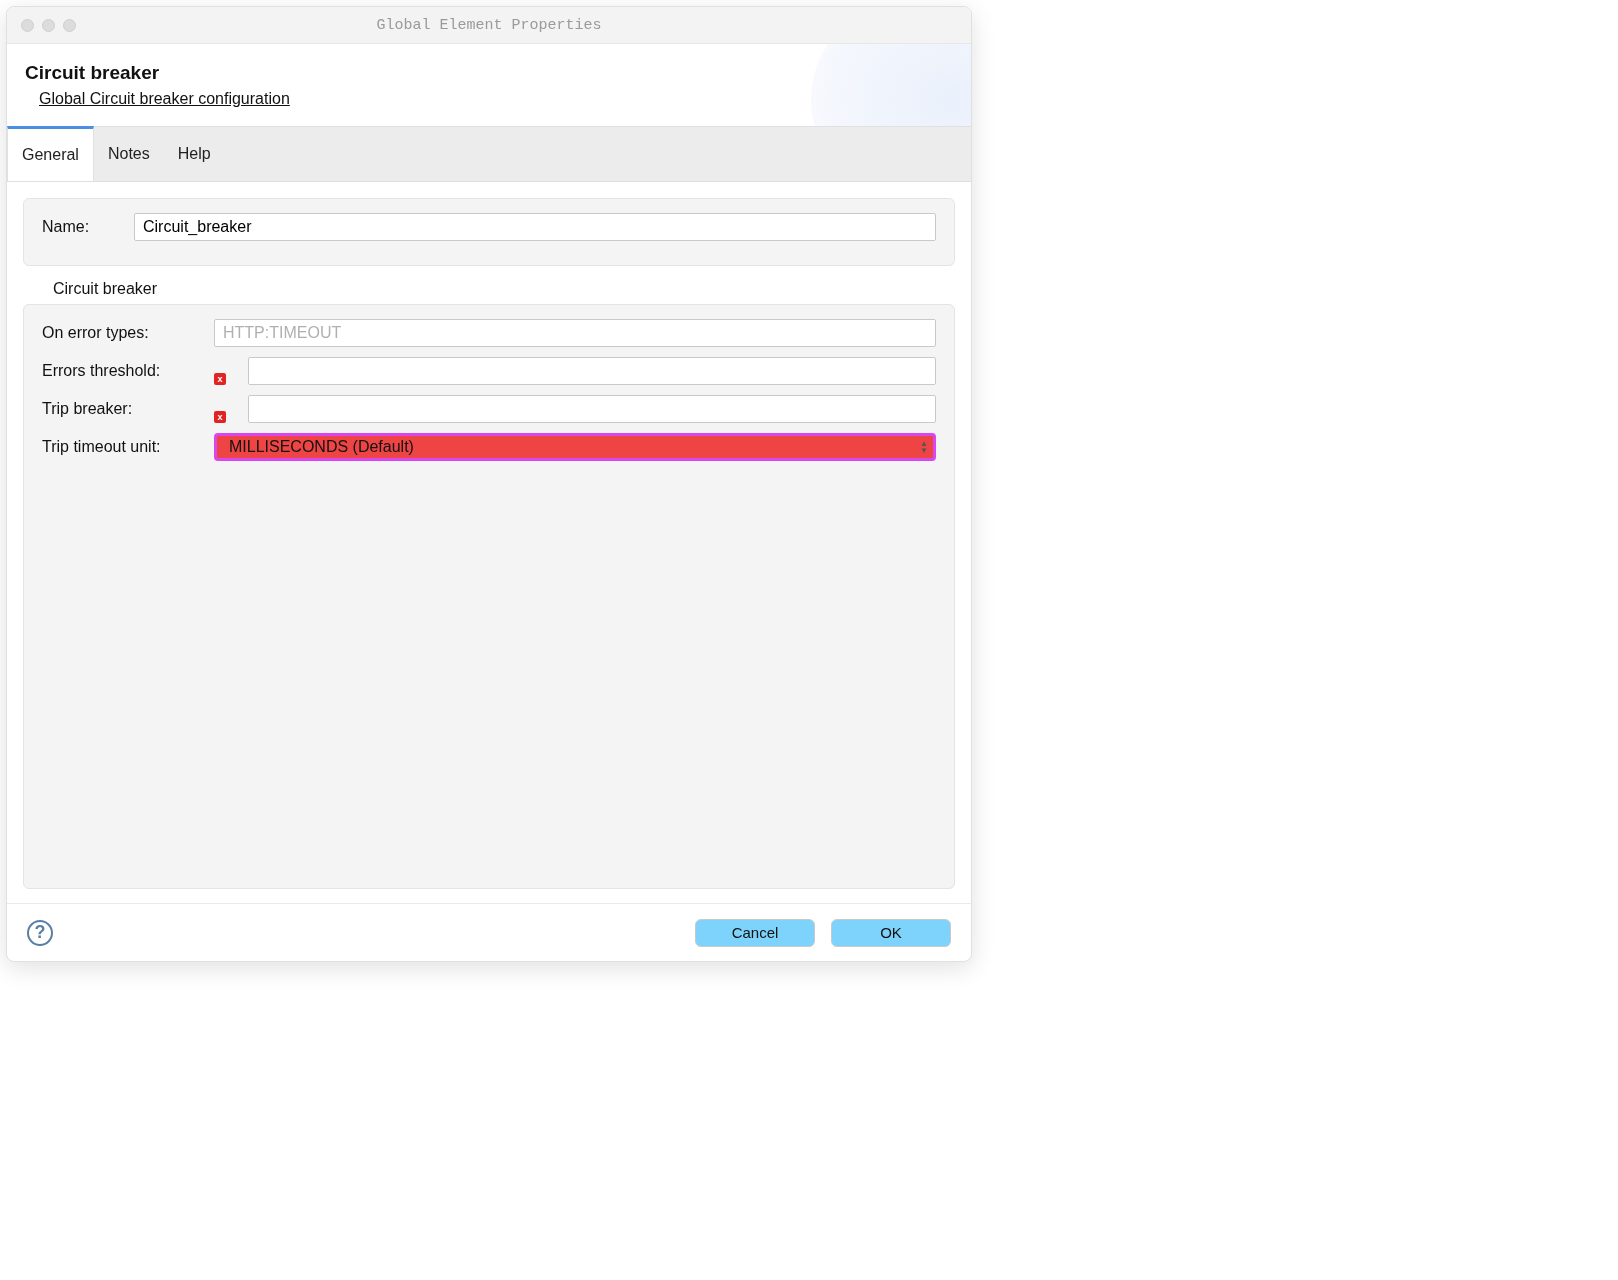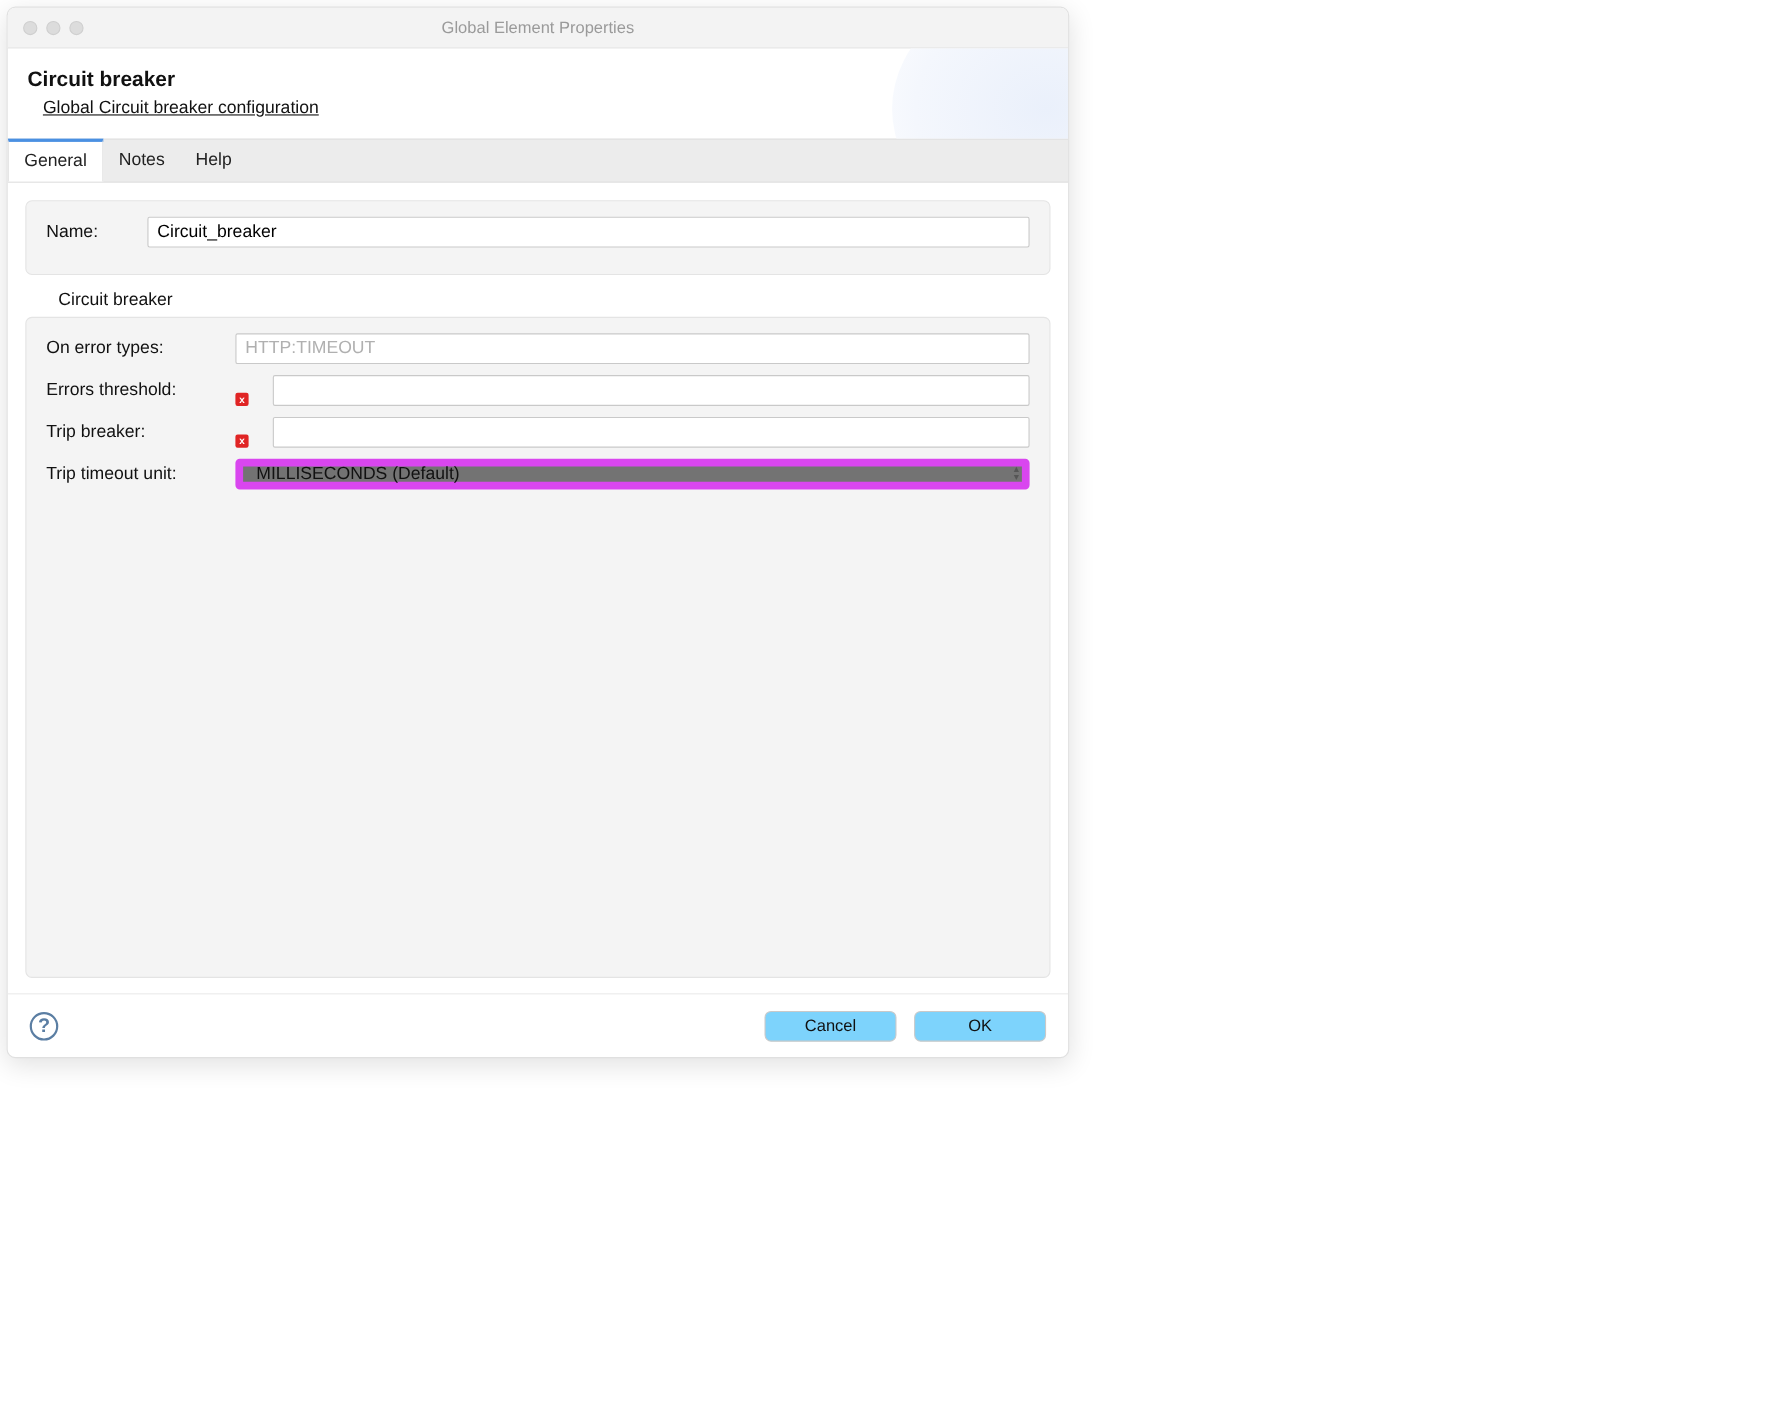--- a/index.html
+++ b/index.html
@@ -23,20 +23,21 @@
     overflow: hidden;
     margin: 6px;
   }
   .titlebar {
     height: 37px;
     background: #f3f3f3;
     border-bottom: 1px solid #e6e6e6;
     display: flex;
     align-items: center;
     position: relative;
+    font-family: Liberation Mono, monospace;
   }
   .traffic-lights {
     display: flex;
     gap: 8px;
     padding-left: 14px;
   }
   .tl-btn {
     width: 13px;
     height: 13px;
     border-radius: 50%;
@@ -80,21 +81,21 @@
     color: #111;
     position: relative;
     z-index: 1;
     text-decoration: underline;
   }
   .tabs {
     display: flex;
     background: #ececec;
     border-top: 1px solid #e0e0e0;
     border-bottom: 1px solid #e0e0e0;
-    height: 40px;
+    height: 56px;
   }
   .tab {
     padding: 0 14px;
     display: flex;
     align-items: center;
     font-size: 16px;
     color: #222;
     cursor: pointer;
   }
   .tab.active {
@@ -165,22 +166,22 @@
     margin-bottom: 0px;
     flex-shrink: 0;
   }
   .select-wrap {
     flex: 1;
     position: relative;
   }
   .select-display {
     width: 100%;
     height: 28px;
-    background: #737373;
-    border: 7px solid #d946ef;
+    background: #ef4444;
+    border: 3px solid #d946ef;
     border-radius: 4px;
     padding: 2px 28px 2px 12px;
     font-size: 16px;
     color: #111;
     display: flex;
     align-items: center;
     cursor: pointer;
   }
   .select-arrows {
     position: absolute;

